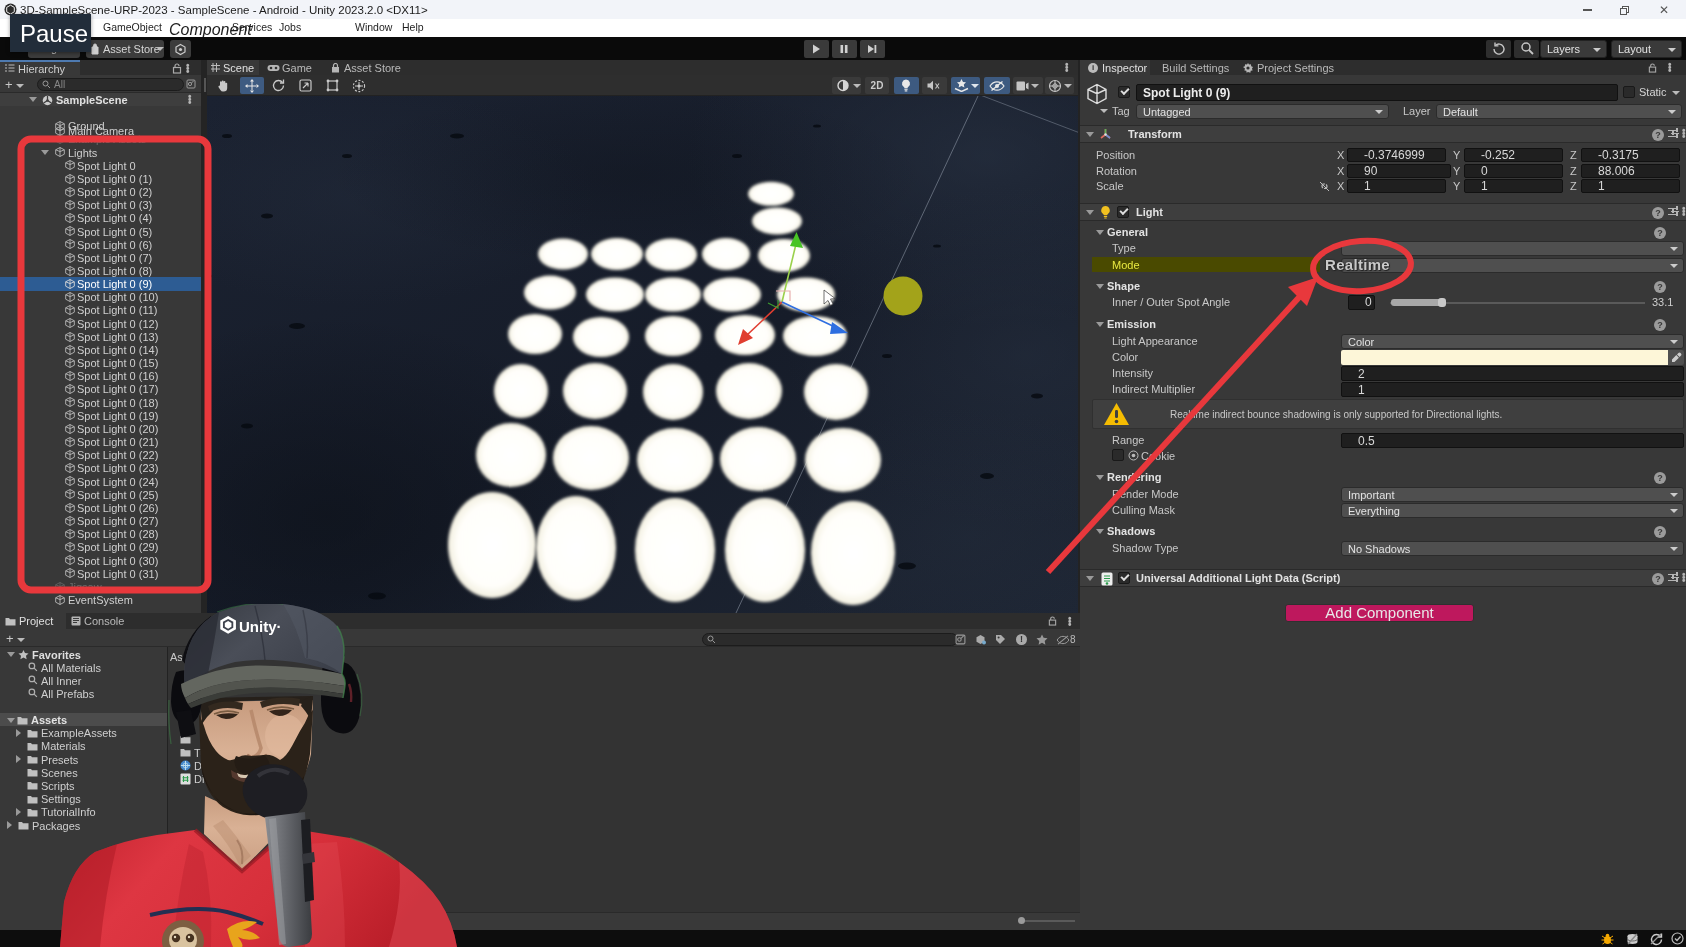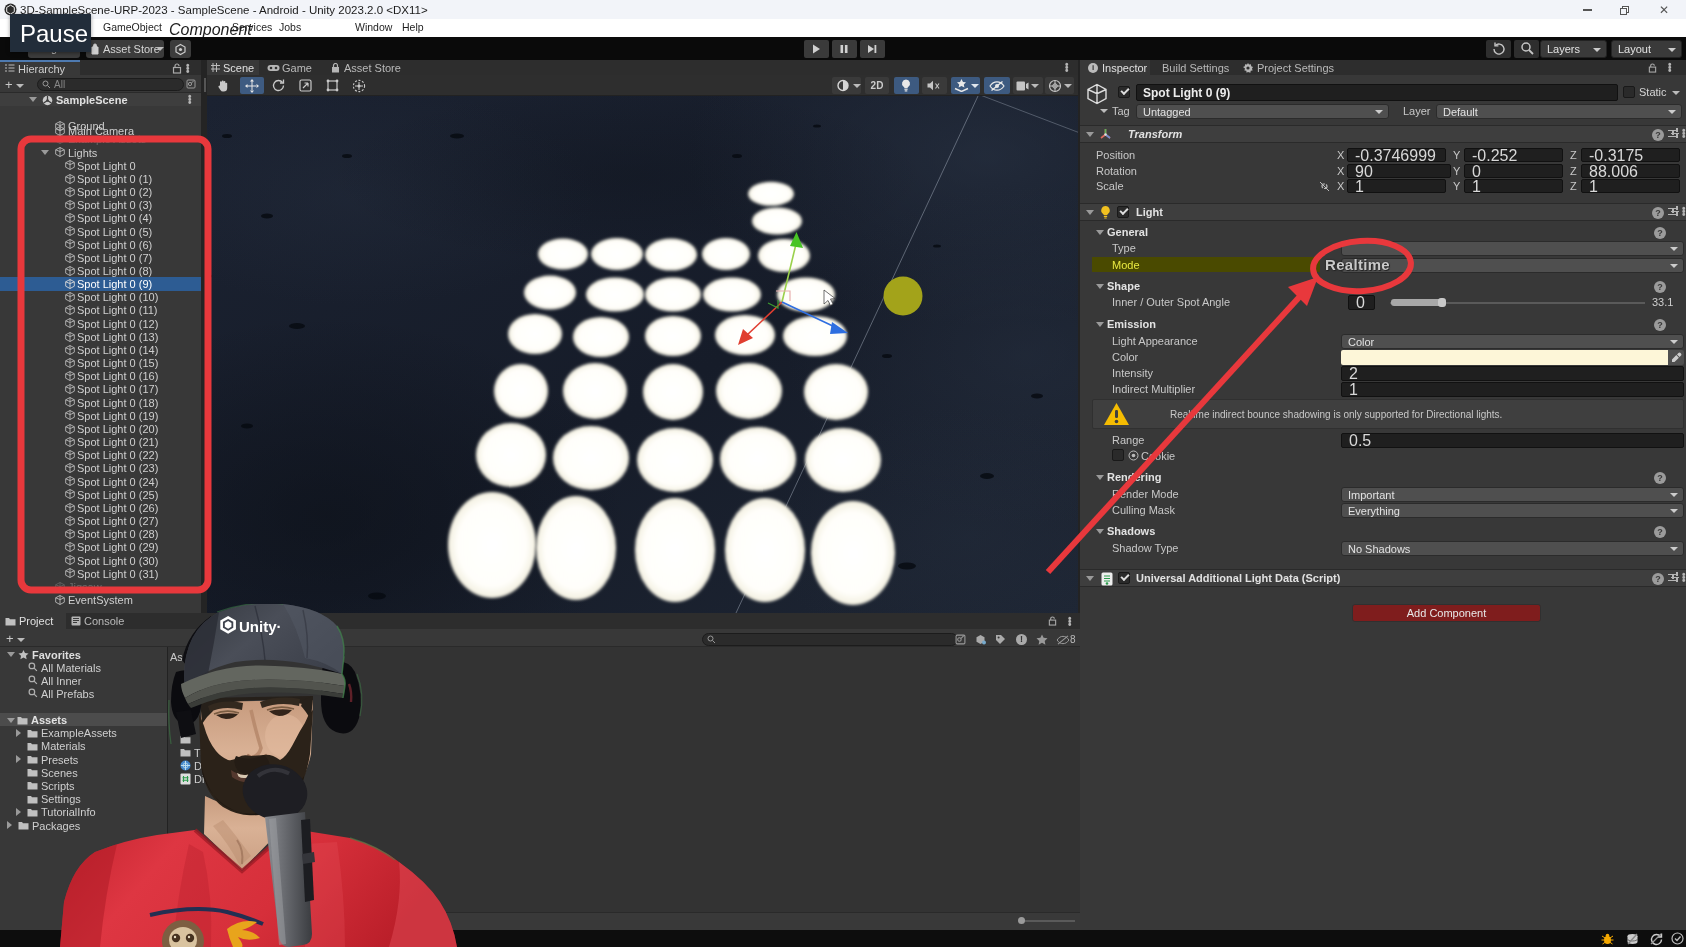--- a/index.html
+++ b/index.html
@@ -1,21 +1,21 @@
 <!DOCTYPE html>
 <html><head><meta charset="utf-8">
 <style>
 *{margin:0;padding:0;box-sizing:border-box;}
 html,body{width:1686px;height:947px;overflow:hidden;background:#000;}
 body{font-family:"Liberation Sans",sans-serif;-webkit-font-smoothing:antialiased;}
 #root{position:relative;width:1686px;height:947px;background:#383838;overflow:hidden;}
 .abs{position:absolute;}
 .txt{color:#cfcfcf;font-size:11px;white-space:nowrap;}
 .bold{font-weight:bold;}
-.field{background:#1f1f1f;border:1px solid #111;border-radius:2px;color:#d8d8d8;font-size:16px;line-height:13px;padding-left:7px;white-space:nowrap;overflow:hidden;}
+.field{background:#1f1f1f;border:1px solid #111;border-radius:2px;color:#d8d8d8;font-size:12px;line-height:13px;padding-left:16px;white-space:nowrap;overflow:hidden;}
 .dd{background:#4f4f4f;border:1px solid #2b2b2b;border-radius:3px;color:#e2e2e2;font-size:11px;line-height:13px;padding-left:6px;white-space:nowrap;}
 .dd .car{position:absolute;right:5px;top:5px;width:0;height:0;border-left:4px solid transparent;border-right:4px solid transparent;border-top:4px solid #ccc;}
 .car2{display:inline-block;width:0;height:0;border-left:4px solid transparent;border-right:4px solid transparent;border-top:4px solid #bbb;vertical-align:middle;}
 .fold{width:0;height:0;border-left:4px solid transparent;border-right:4px solid transparent;border-top:5px solid #9a9a9a;}
 .foldr{width:0;height:0;border-top:4px solid transparent;border-bottom:4px solid transparent;border-left:5px solid #9a9a9a;}
 .hdr{background:#3e3e3e;border-top:1px solid #2a2a2a;border-bottom:1px solid #2a2a2a;}
 .check{width:12px;height:12px;background:#2a2a2a;border:1px solid #191919;border-radius:2px;position:absolute;}
 .check.on:after{content:"";position:absolute;left:2px;top:1px;width:6px;height:3px;border-left:2px solid #ddd;border-bottom:2px solid #ddd;transform:rotate(-45deg);}
 .qmark{position:absolute;width:12px;height:12px;border-radius:7px;background:#9b9b9b;color:#383838;font-size:9px;font-weight:bold;text-align:center;line-height:12px;}
 .vdots{position:absolute;color:#b5b5b5;font-size:10px;font-weight:bold;letter-spacing:0;line-height:3.2px;width:3px;}
@@ -563,21 +563,21 @@
 <div class="abs txt" style="left:1403px;top:105px;color:#c8c8c8;">Layer</div>
 <div class="abs dd" style="left:1436px;top:104px;width:246px;height:15px;line-height:14px;">Default<span class="car" style="top:5px;"></span></div>
 <div class="abs hdr" style="left:1080px;top:125px;width:606px;height:18px;"></div>
 <div class="abs fold" style="left:1086px;top:132px;"></div>
 <svg class="abs" style="left:1099px;top:128px" width="13" height="13" viewBox="0 0 13 13">
       <path d="M6.5 6.5V1M6.5 6.5L2 10M6.5 6.5L11 10" stroke-width="1.6" stroke="#e06c60"></path>
       <path d="M6.5 6.5V1" stroke="#5bb55b" stroke-width="1.6"></path>
       <path d="M6.5 6.5L11 10" stroke="#6f8fd0" stroke-width="1.6"></path>
       <circle cx="6.5" cy="6.5" r="1.2" fill="#ddd"></circle>
     </svg>
-<div class="abs txt bold" style="left:1128px;top:128px;color:#e2e2e2;font-style:italic;">Transform</div>
+<div class="abs txt bold" style="left:1128px;top:128px;color:#e2e2e2;">Transform</div>
 <div class="qmark" style="left:1652px;top:128.5px;">?</div>
 <div class="preseti" style="left:1668px;top:129.5px;">
       <i style="left:0;top:0;width:8px;"></i>
       <i style="left:3px;top:3px;width:8px;"></i>
       <i style="left:0;top:6px;width:8px;"></i>
       <i style="left:8px;top:-1.5px;width:1.6px;height:4px;"></i>
       <i style="left:4px;top:1.5px;width:1.6px;height:4px;"></i>
       <i style="left:8px;top:4.5px;width:1.6px;height:4px;"></i>
     </div>
 <div class="vdots" style="left:1682px;top:129px;">•<br>•<br>•</div>
@@ -700,21 +700,21 @@
 <div class="qmark" style="left:1652px;top:572.5px;">?</div>
 <div class="preseti" style="left:1668px;top:573.5px;">
       <i style="left:0;top:0;width:8px;"></i>
       <i style="left:3px;top:3px;width:8px;"></i>
       <i style="left:0;top:6px;width:8px;"></i>
       <i style="left:8px;top:-1.5px;width:1.6px;height:4px;"></i>
       <i style="left:4px;top:1.5px;width:1.6px;height:4px;"></i>
       <i style="left:8px;top:4.5px;width:1.6px;height:4px;"></i>
     </div>
 <div class="vdots" style="left:1682px;top:573px;">•<br>•<br>•</div>
-<div class="abs" style="left:1352px;top:604px;width:189px;height:18px;background:#7f1d1d;border:1px solid #303030;border-radius:3px;color:#e8e8e8;font-size:11px;text-align:center;line-height:16px;">Add Component</div>
+<div class="abs" style="left:1285px;top:604px;width:189px;height:18px;background:#be185d;border:1px solid #303030;border-radius:3px;color:#e8e8e8;font-size:15px;text-align:center;line-height:16px;">Add Component</div>
 <div class="abs" style="left:0;top:613px;width:1080px;height:317px;background:#383838;"></div>
 <div class="abs" style="left:0;top:613px;width:1080px;height:16px;background:#2d2d2d;"></div>
 <div class="abs" style="left:0;top:613px;width:66px;height:16px;background:#383838;"></div>
 <svg class="abs" style="left:5px;top:616.5px" width="11" height="9" viewBox="0 0 11 9">
       <path d="M0.5 1h3.5l1 1.2h5.5V8.5H0.5Z" fill="#c0c0c0"></path>
     </svg>
 <div class="abs txt" style="left:19px;top:615px;color:#e0e0e0;">Project</div>
 <svg class="abs" style="left:71px;top:616px" width="10" height="10" viewBox="0 0 10 10">
       <rect x="0.5" y="0.5" width="9" height="9" rx="1" fill="#b5b5b5"></rect>
       <path d="M2 2.5h6M2 4.5h6M2 6.5h4" stroke="#2d2d2d" stroke-width="0.9"></path>

